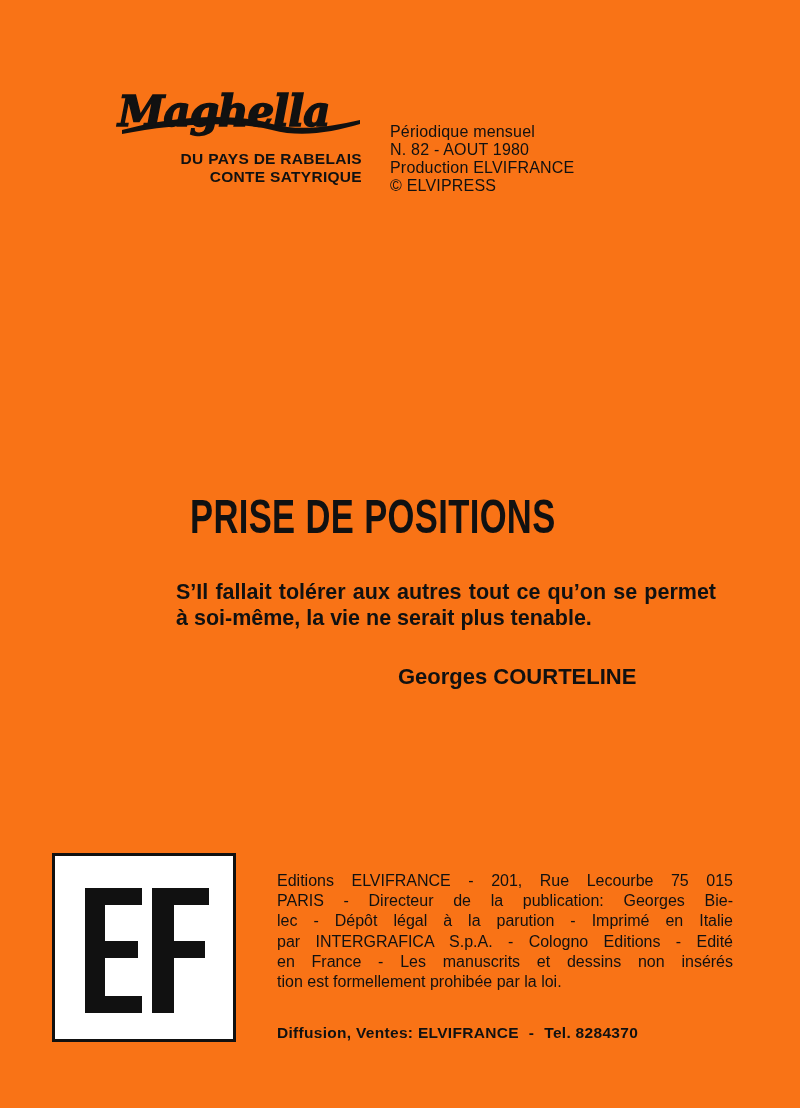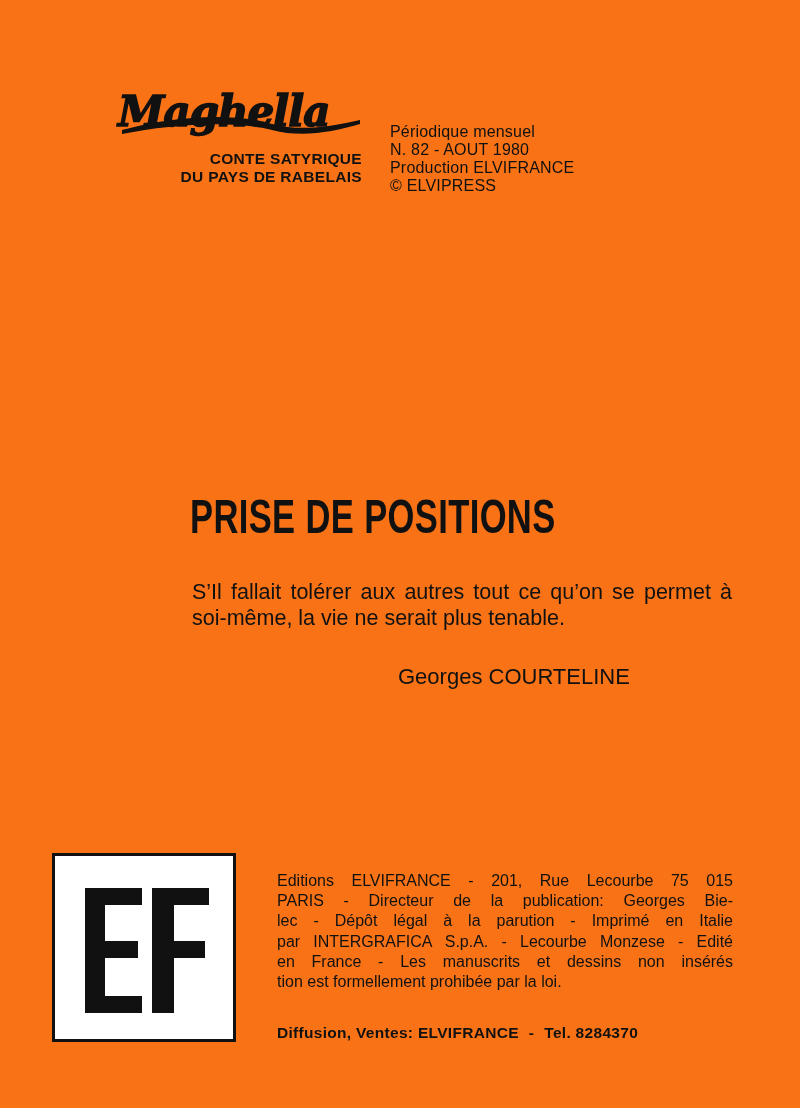--- a/index.html
+++ b/index.html
@@ -64,34 +64,34 @@
     font-size: 48px;
     line-height: 60px;
     transform: scaleX(0.72);
     transform-origin: left top;
     letter-spacing: 0.5px;
     white-space: nowrap;
   }
 
   .quote {
     position: absolute;
-    left: 192px;
+    left: 176px;
     top: 580px;
     width: 540px;
-    font-weight: normal;
+    font-weight: bold;
     font-size: 21.5px;
     line-height: 25.5px;
     text-align: justify;
     text-align-last: left;
   }
   .quote-author {
     position: absolute;
     left: 398px;
     top: 664px;
-    font-weight: normal;
+    font-weight: bold;
     font-size: 22px;
     line-height: 26px;
     white-space: nowrap;
   }
 
   
   .ef-box {
     position: absolute;
     left: 52px;
     top: 853px;
@@ -142,22 +142,22 @@
   <div class="logo" title="Maghella">
     <svg viewBox="0 0 252 52">
 
       <path d="M10 44 C 60 30, 120 26, 160 38 C 190 46, 220 40, 248 34 L 248 38 C 220 46, 190 52, 160 44 C 120 34, 60 38, 10 48 Z" fill="#111"></path>
 
       <text x="6" y="40" font-family="'DejaVu Serif', serif" font-weight="bold" font-style="italic" font-size="42" fill="#111" stroke="#111" stroke-width="1.5" letter-spacing="-1">Maghella</text>
     </svg>
   </div>
 
   <div class="subtitle">
+    <div>DU PAYS DE RABELAIS</div>
     <div>CONTE SATYRIQUE</div>
-    <div>DU PAYS DE RABELAIS</div>
   </div>
 
   <div class="pubinfo">
     <div>Périodique mensuel</div>
     <div>N. 82 - AOUT 1980</div>
     <div>Production ELVIFRANCE</div>
     <div>© ELVIPRESS</div>
   </div>
 
   <div class="headline">PRISE DE POSITIONS</div>
@@ -178,21 +178,21 @@
         <rect x="67" y="0" width="57" height="17" fill="#111"></rect>
         <rect x="67" y="53" width="53" height="17" fill="#111"></rect>
       </svg>
     </div>
   </div>
 
   <div class="imprint">
     <div>Editions ELVIFRANCE - 201, Rue Lecourbe 75 015</div>
     <div>PARIS - Directeur de la publication: Georges Bie-</div>
     <div>lec - Dépôt légal à la parution - Imprimé en Italie</div>
-    <div>par INTERGRAFICA S.p.A. - Lecourbe Monzese - Edité</div>
+    <div>par INTERGRAFICA S.p.A. - Cologno Editions - Edité</div>
     <div>en France - Les manuscrits et dessins non insérés</div>
     <div class="last">tion est formellement prohibée par la loi.</div>
   </div>
 
   <div class="diffusion">
     <span>Diffusion, Ventes: ELVIFRANCE</span><span class="gap"></span><span>-</span><span class="gap"></span><span>Tel. 8284370</span>
   </div>
 
 </div>
 

